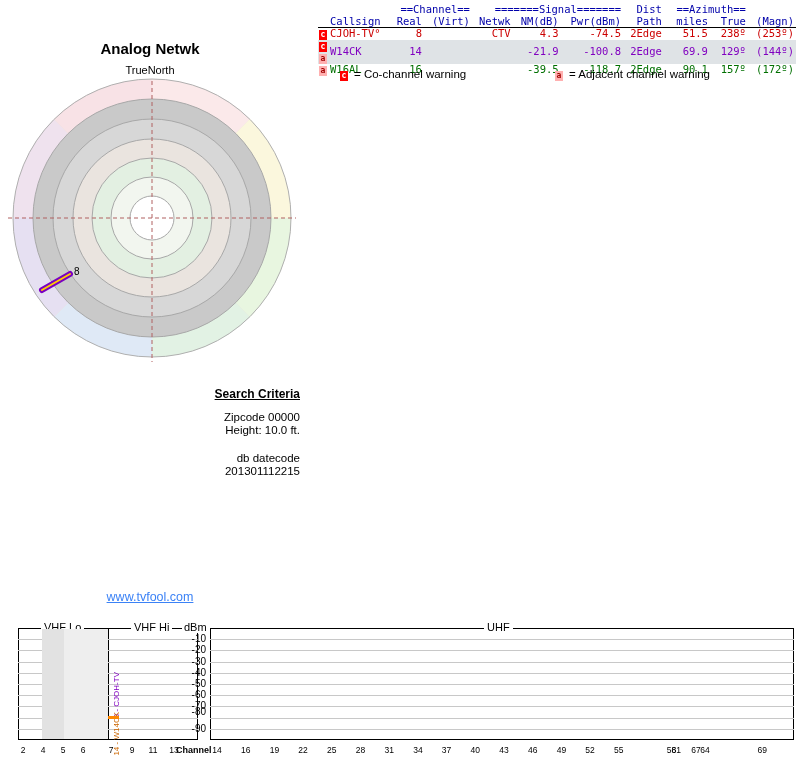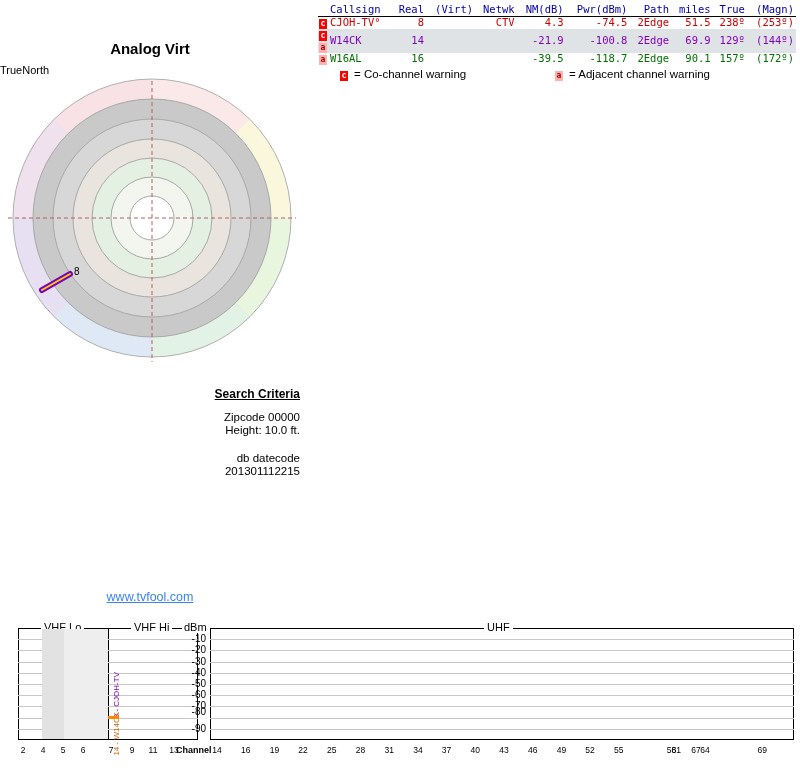--- a/index.html
+++ b/index.html
@@ -32,20 +32,21 @@
     width: 300px;
     text-align: center;
     font-weight: bold;
     font-size: 15px;
   }
   #truenorth-label {
     position: absolute;
     left: 0;
     top: 64px;
     width: 300px;
+    text-align: center;
     font-size: 11px;
   }
   #n-label {
     position: absolute;
     left: 0;
     top: 86px;
     width: 300px;
     text-align: center;
     font-size: 10px;
   }
@@ -230,21 +231,21 @@
   .sig-bar {
     position: absolute;
     background: #ff8800;
     width: 9px;
   }
 </style>
 </head>
 <body>
 
 <div id="polar-panel">
-  <div id="analog-title">Analog Virt</div>
+  <div id="analog-title">Analog Netwk</div>
   <div id="truenorth-label">TrueNorth</div>
   <div id="n-label">N</div>
 
   <svg id="polar-svg" width="300" height="290">
     <defs>
       <radialGradient id="ringfade" cx="50%" cy="50%" r="50%">
         <stop offset="0%" stop-color="#ffffff"></stop>
         <stop offset="100%" stop-color="#ffffff"></stop>
       </radialGradient>
     </defs>
@@ -287,20 +288,27 @@
   <span class="sc-line">201301112215</span>
 </div>
 
 <div id="tvfool-link">
   <a href="#">www.tvfool.com</a>
 </div>
 
 <div id="station-table">
   <table>
     <tbody id="table-body">
+        <tr class="grp-row">
+          <td colspan="1"></td>
+          <td colspan="3">==Channel==</td>
+          <td colspan="3">=======Signal=======</td>
+          <td colspan="1">Dist</td>
+          <td colspan="2">==Azimuth==</td>
+        </tr>
         <tr class="hdr-row">
           <td class="col-warn"></td>
           <td class="col-call">Callsign</td>
           <td>Real</td>
           <td>(Virt)</td>
           <td>Netwk</td>
           <td>NM(dB)</td>
           <td>Pwr(dBm)</td>
           <td>Path</td>
           <td>miles</td>

